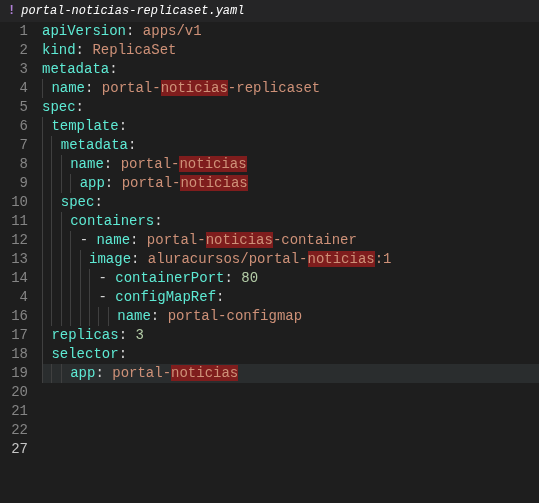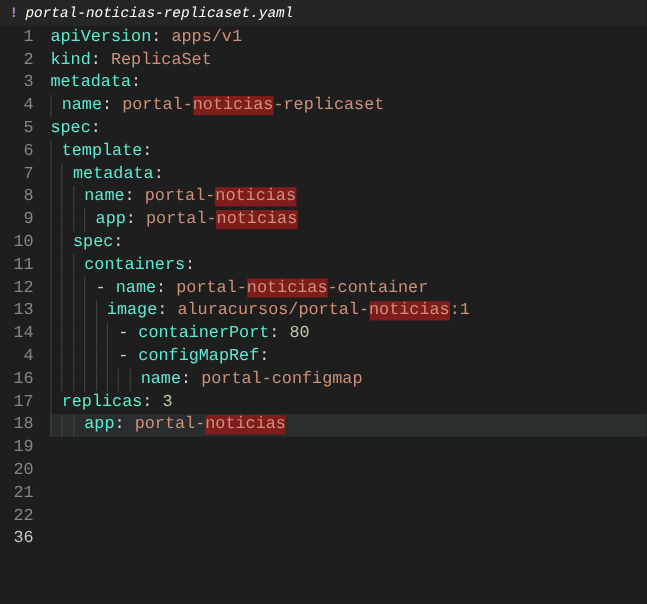--- a/index.html
+++ b/index.html
@@ -107,35 +107,36 @@
       <div class="line-num">13</div>
       <div class="line-num">14</div>
       <div class="line-num">4</div>
       <div class="line-num">16</div>
       <div class="line-num">17</div>
       <div class="line-num">18</div>
       <div class="line-num">19</div>
       <div class="line-num">20</div>
       <div class="line-num">21</div>
       <div class="line-num">22</div>
-      <div class="line-num active">36</div>
+      <div class="line-num active">27</div>
     </div>
   <div class="code" id="code">
       <div class="line"><span class="key">apiVersion</span><span class="punct">: </span><span class="str">apps/v1</span></div>
       <div class="line"><span class="key">kind</span><span class="punct">: </span><span class="str">ReplicaSet</span></div>
       <div class="line"><span class="key">metadata</span><span class="punct">:</span></div>
       <div class="line"><span class="indent-guide"></span> <span class="key">name</span><span class="punct">: </span><span class="str">portal-</span><span class="str hl">noticias</span><span class="str">-replicaset</span></div>
       <div class="line"><span class="key">spec</span><span class="punct">:</span></div>
       <div class="line"><span class="indent-guide"></span> <span class="key">template</span><span class="punct">:</span></div>
       <div class="line"><span class="indent-guide"></span> <span class="indent-guide"></span> <span class="key">metadata</span><span class="punct">:</span></div>
       <div class="line"><span class="indent-guide"></span> <span class="indent-guide"></span> <span class="indent-guide"></span> <span class="key">name</span><span class="punct">: </span><span class="str">portal-</span><span class="str hl">noticias</span></div>
       <div class="line"><span class="indent-guide"></span> <span class="indent-guide"></span> <span class="indent-guide"></span> <span class="indent-guide"></span> <span class="key">app</span><span class="punct">: </span><span class="str">portal-</span><span class="str hl">noticias</span></div>
       <div class="line"><span class="indent-guide"></span> <span class="indent-guide"></span> <span class="key">spec</span><span class="punct">:</span></div>
       <div class="line"><span class="indent-guide"></span> <span class="indent-guide"></span> <span class="indent-guide"></span> <span class="key">containers</span><span class="punct">:</span></div>
       <div class="line"><span class="indent-guide"></span> <span class="indent-guide"></span> <span class="indent-guide"></span> <span class="indent-guide"></span> <span class="punct">- </span><span class="key">name</span><span class="punct">: </span><span class="str">portal-</span><span class="str hl">noticias</span><span class="str">-container</span></div>
       <div class="line"><span class="indent-guide"></span> <span class="indent-guide"></span> <span class="indent-guide"></span> <span class="indent-guide"></span> <span class="indent-guide"></span> <span class="key">image</span><span class="punct">: </span><span class="str">aluracursos/portal-</span><span class="str hl">noticias</span><span class="str">:1</span></div>
       <div class="line"><span class="indent-guide"></span> <span class="indent-guide"></span> <span class="indent-guide"></span> <span class="indent-guide"></span> <span class="indent-guide"></span> <span class="indent-guide"></span> <span class="punct">- </span><span class="key">containerPort</span><span class="punct">: </span><span class="num">80</span></div>
       <div class="line"><span class="indent-guide"></span> <span class="indent-guide"></span> <span class="indent-guide"></span> <span class="indent-guide"></span> <span class="indent-guide"></span> <span class="indent-guide"></span> <span class="punct">- </span><span class="key">configMapRef</span><span class="punct">:</span></div>
       <div class="line"><span class="indent-guide"></span> <span class="indent-guide"></span> <span class="indent-guide"></span> <span class="indent-guide"></span> <span class="indent-guide"></span> <span class="indent-guide"></span> <span class="indent-guide"></span> <span class="indent-guide"></span> <span class="key">name</span><span class="punct">: </span><span class="str">portal-configmap</span></div>
       <div class="line"><span class="indent-guide"></span> <span class="key">replicas</span><span class="punct">: </span><span class="num">3</span></div>
+      <div class="line"><span class="indent-guide"></span> <span class="key">selector</span><span class="punct">:</span></div>
       <div class="line active-line"><span class="indent-guide"></span> <span class="indent-guide"></span> <span class="indent-guide"></span> <span class="key">app</span><span class="punct">: </span><span class="str">portal-</span><span class="str hl">noticias</span></div>
     </div>
 </div>
 
 </body></html>

